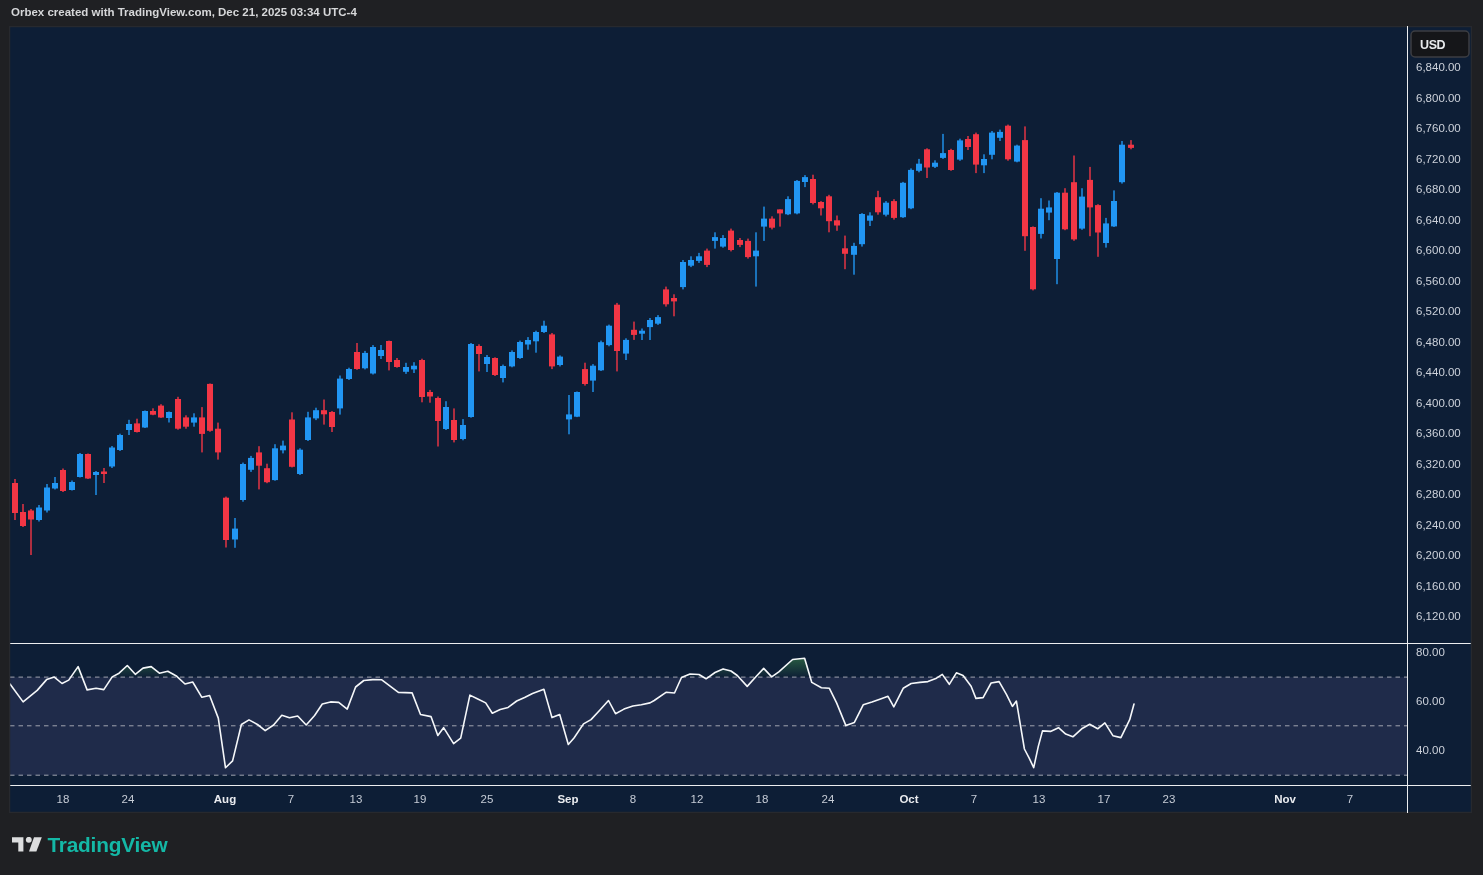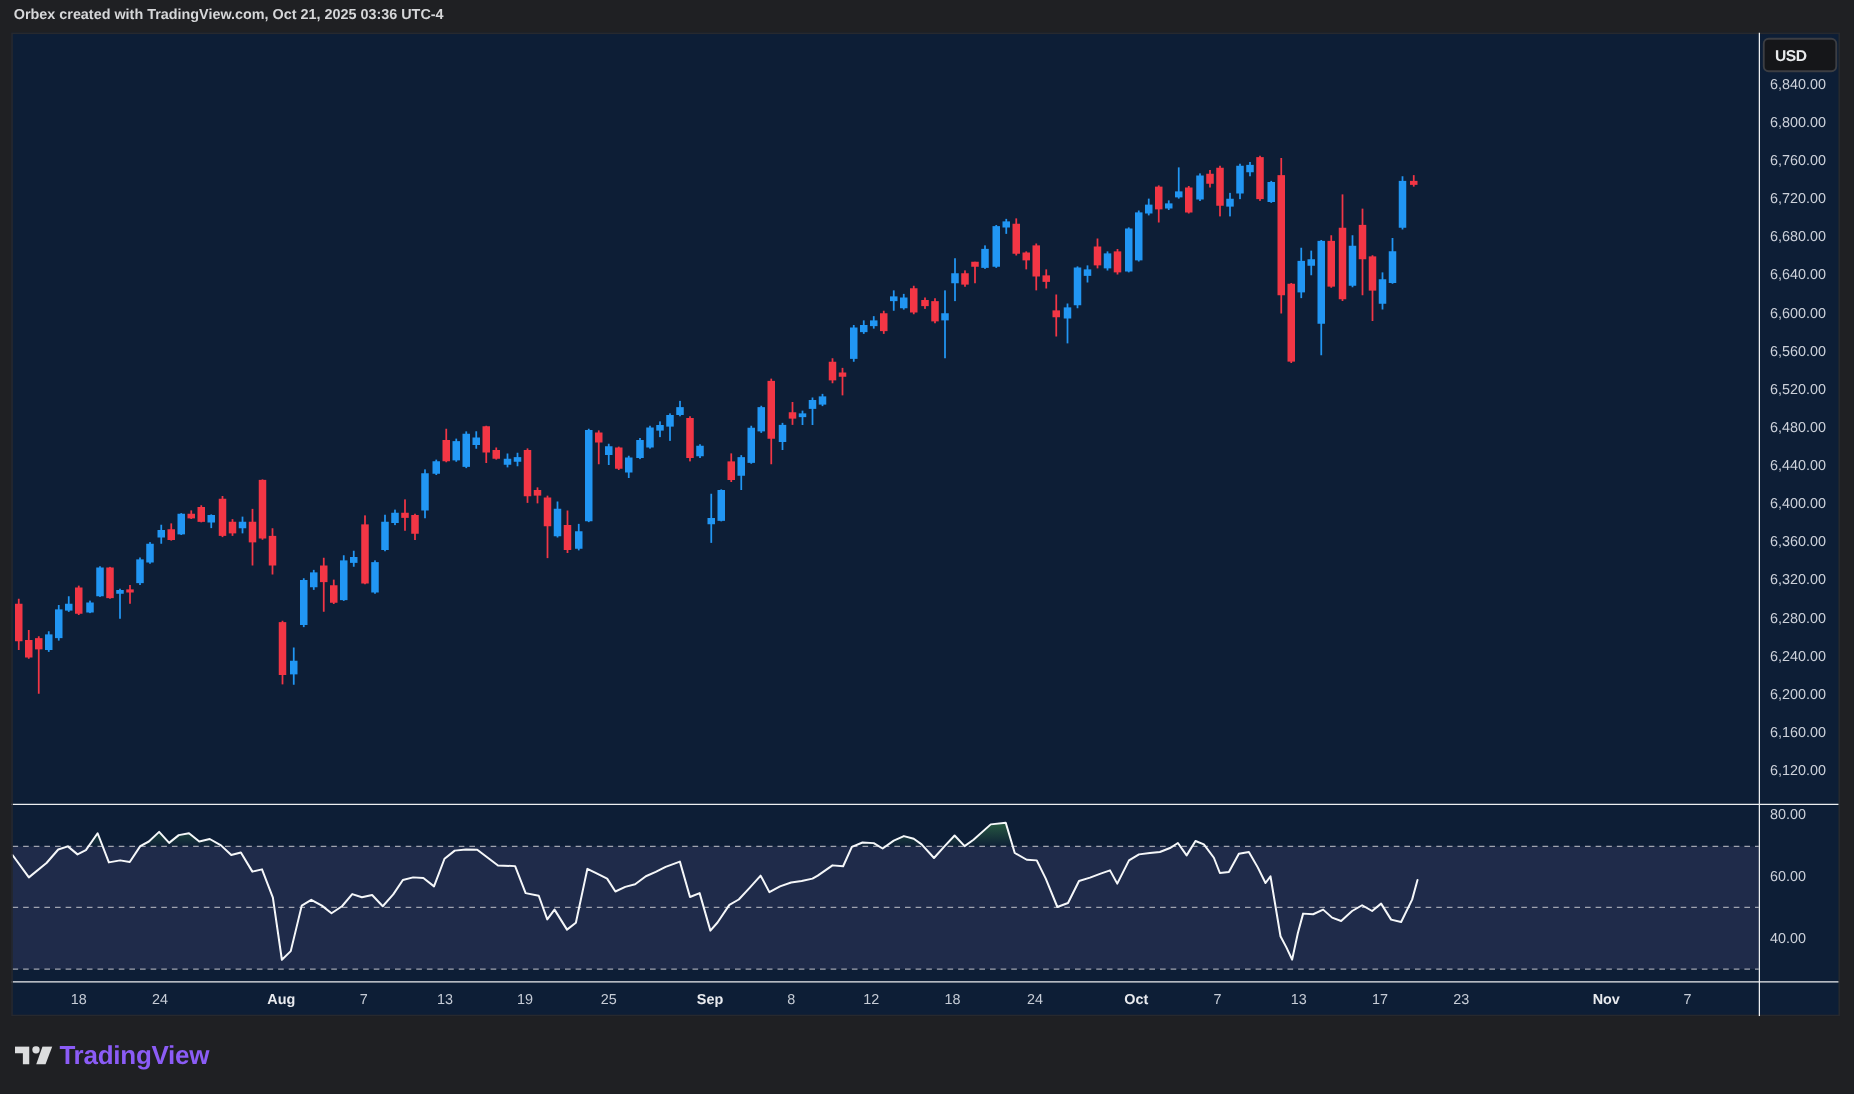--- a/index.html
+++ b/index.html
@@ -1,21 +1,21 @@
 <!DOCTYPE html>
 <html><head><meta charset="utf-8"><title>chart</title>
 <style>
 html,body{margin:0;padding:0;background:#1f2023;width:1483px;height:875px;overflow:hidden}
 #title{position:absolute;left:11px;top:5.5px;font-family:"Liberation Sans",sans-serif;font-size:11.5px;font-weight:700;color:#d6d7d9;white-space:nowrap}
 #chart{position:absolute;left:9px;top:26px;width:1463px;height:787px}
 #logomark{position:absolute;left:12px;top:837.3px}
-#logotext{position:absolute;left:47.5px;top:832.8px;line-height:1.15;font-family:"Liberation Sans",sans-serif;font-size:20.8px;font-weight:700;color:#8b5cf6;letter-spacing:-0.2px}
+#logotext{position:absolute;left:47.5px;top:832.8px;line-height:1.15;font-family:"Liberation Sans",sans-serif;font-size:20.8px;font-weight:700;color:#14b8a6;letter-spacing:-0.2px}
 </style></head>
 <body>
-<div id="title">Orbex created with TradingView.com, Oct 21, 2025 03:36 UTC-4</div>
+<div id="title">Orbex created with TradingView.com, Dec 21, 2025 03:34 UTC-4</div>
 <div id="chart">
 <svg width="1463" height="787" viewBox="0 0 1463 787" xmlns="http://www.w3.org/2000/svg" style="display:block">
 <rect x="0" y="0" width="1463" height="787" fill="#0d1e36"></rect>
 <rect x="1" y="651.1" width="1397" height="98.1" fill="#1f2b4a"></rect>
 <line x1="1" y1="651.1" x2="1398" y2="651.1" stroke="#a6aab4" stroke-opacity="0.95" stroke-width="1" stroke-dasharray="4.5 4"></line>
 <line x1="1" y1="699.8" x2="1398" y2="699.8" stroke="#a6aab4" stroke-opacity="0.95" stroke-width="1" stroke-dasharray="4.5 4"></line>
 <line x1="1" y1="749.2" x2="1398" y2="749.2" stroke="#a6aab4" stroke-opacity="0.95" stroke-width="1" stroke-dasharray="4.5 4"></line>
 <clipPath id="ob">
         <rect x="0" y="0" width="1463" height="651.1"></rect>
       </clipPath>

